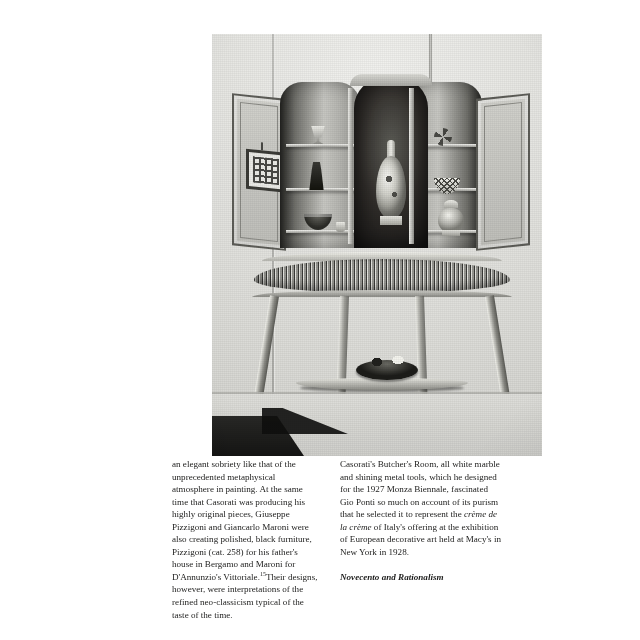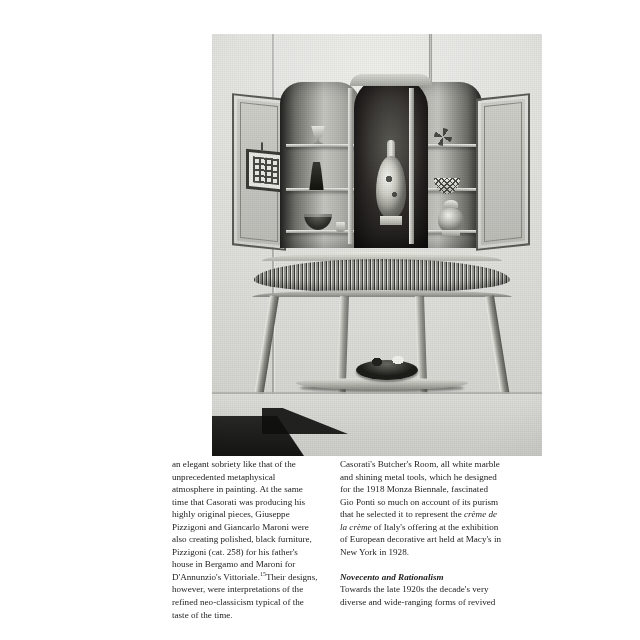--- a/index.html
+++ b/index.html
@@ -387,18 +387,17 @@
       <div class="grain"></div>
       <div class="vignette"></div>
     </div>
   </figure>
 
   <div class="col col-left">
     <p><span>an elegant sobriety like that of the unprecedented metaphysical atmosphere in painting. At the same time that Casorati was producing his highly original pieces, Giuseppe Pizzigoni and Giancarlo Maroni were also creating polished, black furniture, Pizzigoni (cat. 258) for his father's house in Bergamo and Maroni for D'Annunzio's Vittoriale.</span><sup>15</sup><span>Their designs, however, were interpretations of the refined neo-classicism typical of the taste of the time.</span></p>
   </div>
 
   <div class="col col-right">
-    <p><span>Casorati's Butcher's Room, all white marble and shining metal tools, which he designed for the 1918 Monza Biennale, fascinated Gio Ponti so much on account of its purism that he selected it to represent the </span><span class="it">crème de la crème</span><span> of Italy's offering at the exhibition of European decorative art held at Macy's in New York in 1928.</span></p>
+    <p><span>Casorati's Butcher's Room, all white marble and shining metal tools, which he designed for the 1927 Monza Biennale, fascinated Gio Ponti so much on account of its purism that he selected it to represent the </span><span class="it">crème de la crème</span><span> of Italy's offering at the exhibition of European decorative art held at Macy's in New York in 1928.</span></p>
     <p class="sec-head">Novecento and Rationalism</p>
-    <p>Towards the late 1920s the decade's very diverse and wide-ranging forms of revived</p>
   </div>
 
 </div>
 
 </body></html>

